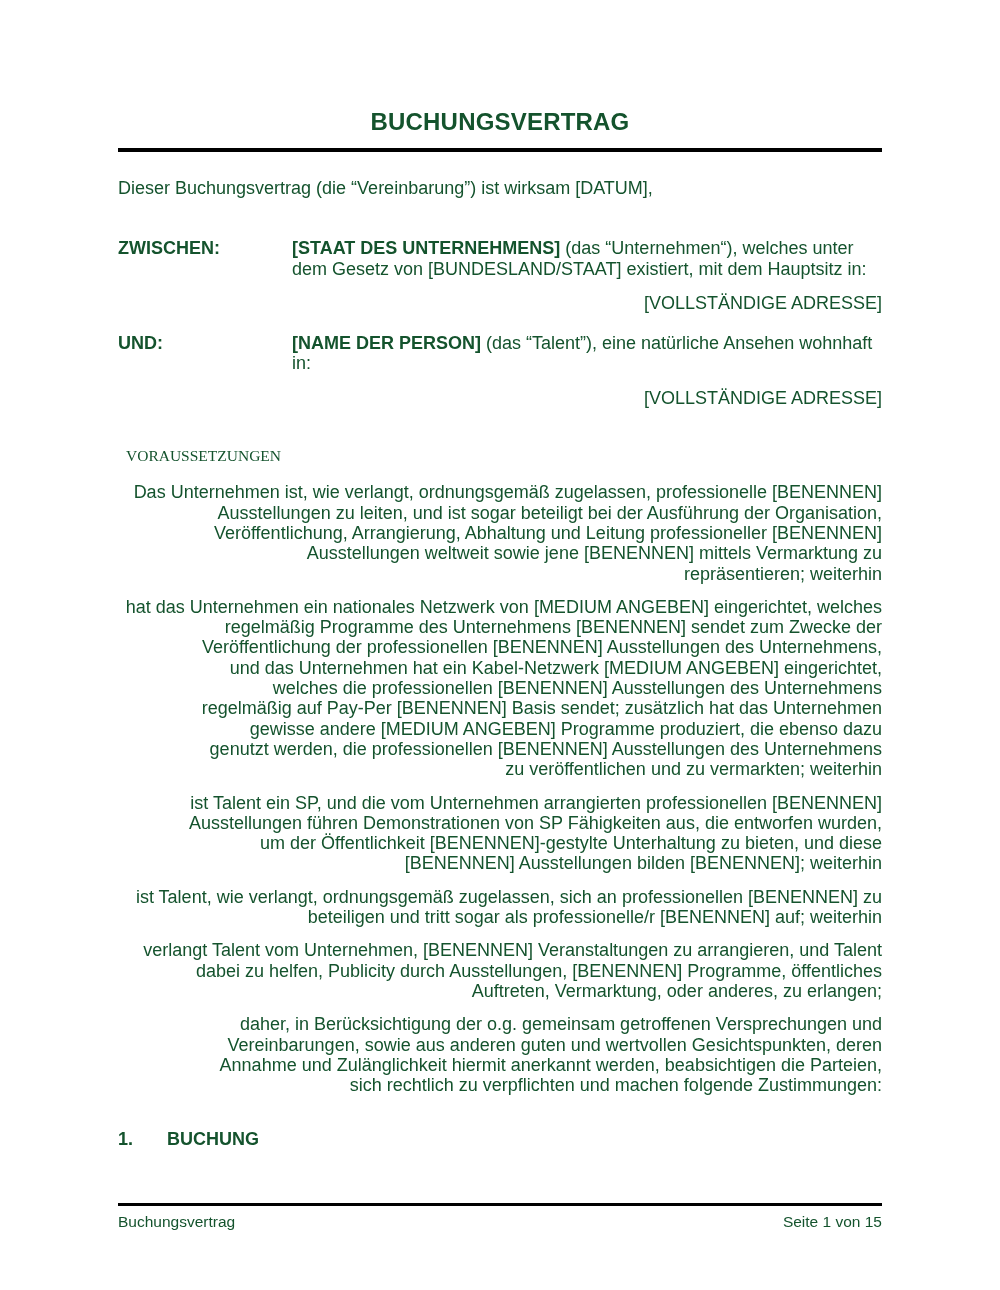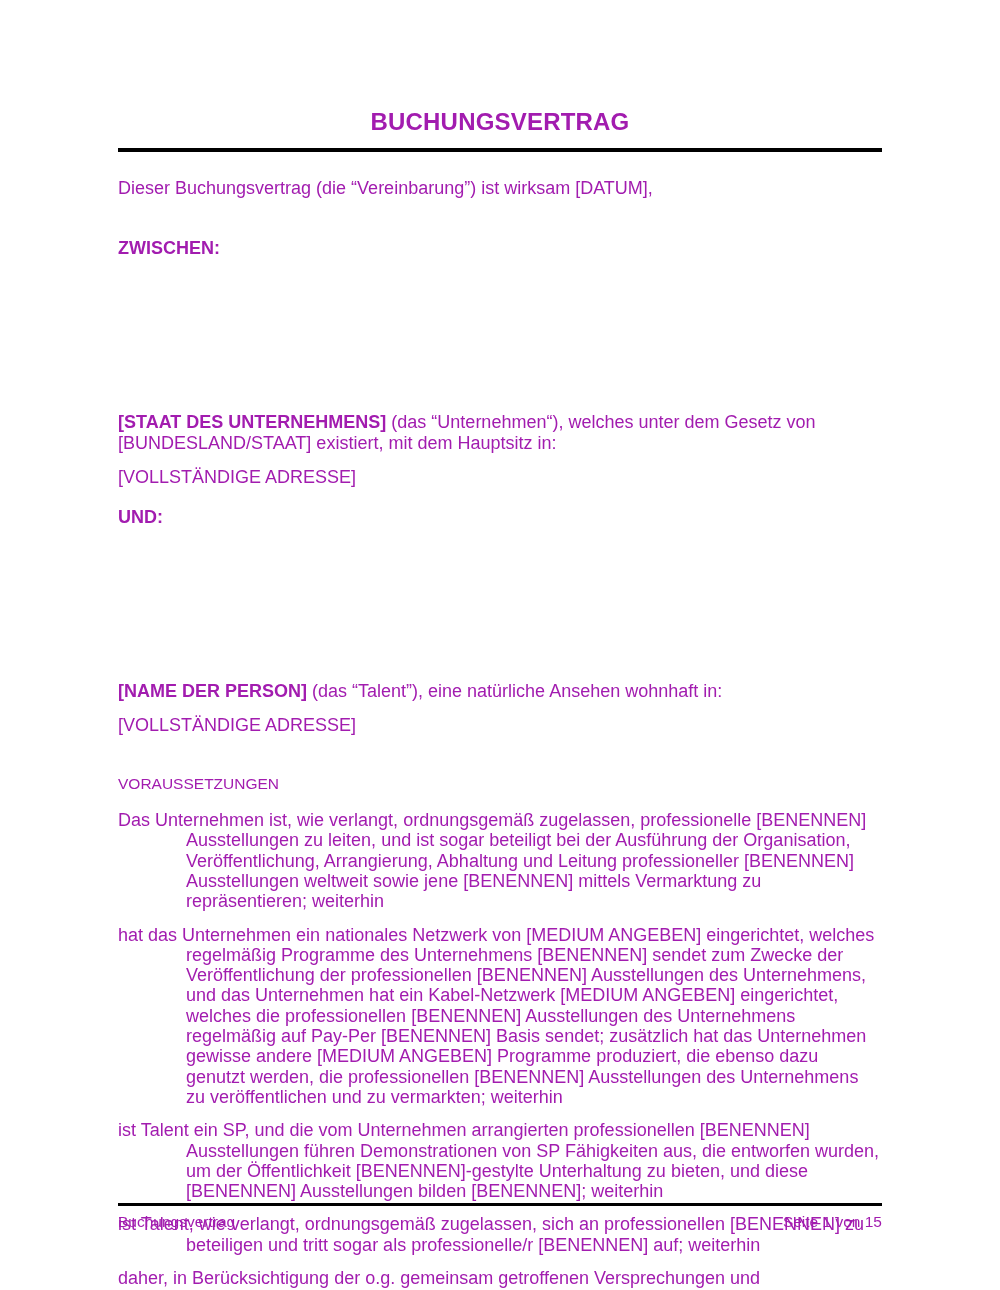--- a/index.html
+++ b/index.html
@@ -7,21 +7,21 @@
     padding: 0;
     background: #ffffff;
   }
   .page {
     position: relative;
     width: 1000px;
     height: 1290px;
     margin: 0 auto;
     background: #ffffff;
     font-family: "Liberation Sans", sans-serif;
-    color: #a21caf;
+    color: #14532d;
     box-sizing: border-box;
     padding: 0 118px;
     overflow: hidden;
   }
   .doc-title {
     margin: 0;
     padding-top: 108px;
     text-align: center;
     font-size: 24px;
     font-weight: bold;
@@ -36,55 +36,57 @@
   .body-text {
     font-size: 18px;
     line-height: 20.3px;
   }
   .intro {
     margin: 26px 0 0 0;
   }
   .party-row {
     display: flex;
     align-items: flex-start;
-    flex-direction: column;
   }
   .party-row.first {
     margin-top: 40px;
   }
   .party-row.second {
     margin-top: 20px;
   }
   .party-label {
     width: 174px;
     flex: 0 0 174px;
     font-weight: bold;
   }
   .party-content {
     flex: 1;
   }
   .party-content p {
     margin: 0;
   }
   .party-content .address {
     margin-top: 14px;
+    text-align: right;
   }
   .party-name {
     font-weight: bold;
   }
   .recitals-heading {
-    margin: 38px 0 0 0;
+    margin: 38px 0 0 8px;
     font-weight: normal;
     font-size: 15.5px;
     line-height: 20.3px;
+    font-family: Liberation Serif, serif;
   }
   .recital {
     margin: 13px 0 0 0;
     padding-left: 68px;
     text-indent: -68px;
+    text-align: right;
   }
   .recital.first {
     margin-top: 16px;
   }
   .numbered-heading {
     display: flex;
     margin-top: 34px;
     font-weight: bold;
   }
   .section-number {
@@ -134,20 +136,21 @@
       <p class="address">[VOLLSTÄNDIGE ADRESSE]</p>
     </div>
   </div>
 
   <p class="recitals-heading">VORAUSSETZUNGEN</p>
 
   <p class="body-text recital first">Das Unternehmen ist, wie verlangt, ordnungsgemäß zugelassen, professionelle [BENENNEN] Ausstellungen zu leiten, und ist sogar beteiligt bei der Ausführung der Organisation, Veröffentlichung, Arrangierung, Abhaltung und Leitung professioneller [BENENNEN] Ausstellungen weltweit sowie jene [BENENNEN] mittels Vermarktung zu repräsentieren; weiterhin</p>
   <p class="body-text recital">hat das Unternehmen ein nationales Netzwerk von [MEDIUM ANGEBEN] eingerichtet, welches regelmäßig Programme des Unternehmens [BENENNEN] sendet zum Zwecke der Veröffentlichung der professionellen [BENENNEN] Ausstellungen des Unternehmens, und das Unternehmen hat ein Kabel-Netzwerk [MEDIUM ANGEBEN] eingerichtet, welches die professionellen [BENENNEN] Ausstellungen des Unternehmens regelmäßig auf Pay-Per [BENENNEN] Basis sendet; zusätzlich hat das Unternehmen gewisse andere [MEDIUM ANGEBEN] Programme produziert, die ebenso dazu genutzt werden, die professionellen [BENENNEN] Ausstellungen des Unternehmens zu veröffentlichen und zu vermarkten; weiterhin</p>
   <p class="body-text recital">ist Talent ein SP, und die vom Unternehmen arrangierten professionellen [BENENNEN] Ausstellungen führen Demonstrationen von SP Fähigkeiten aus, die entworfen wurden, um der Öffentlichkeit [BENENNEN]-gestylte Unterhaltung zu bieten, und diese [BENENNEN] Ausstellungen bilden [BENENNEN]; weiterhin</p>
   <p class="body-text recital">ist Talent, wie verlangt, ordnungsgemäß zugelassen, sich an professionellen [BENENNEN] zu beteiligen und tritt sogar als professionelle/r [BENENNEN] auf; weiterhin</p>
+  <p class="body-text recital">verlangt Talent vom Unternehmen, [BENENNEN] Veranstaltungen zu arrangieren, und Talent dabei zu helfen, Publicity durch Ausstellungen, [BENENNEN] Programme, öffentliches Auftreten, Vermarktung, oder anderes, zu erlangen;</p>
   <p class="body-text recital">daher, in Berücksichtigung der o.g. gemeinsam getroffenen Versprechungen und Vereinbarungen, sowie aus anderen guten und wertvollen Gesichtspunkten, deren Annahme und Zulänglichkeit hiermit anerkannt werden, beabsichtigen die Parteien, sich rechtlich zu verpflichten und machen folgende Zustimmungen:</p>
 
   <div class="numbered-heading body-text">
     <span class="section-number">1.</span>
     <span>BUCHUNG</span>
   </div>
 
   <div class="page-footer">
     <div class="footer-rule"></div>
     <div class="footer-row">

